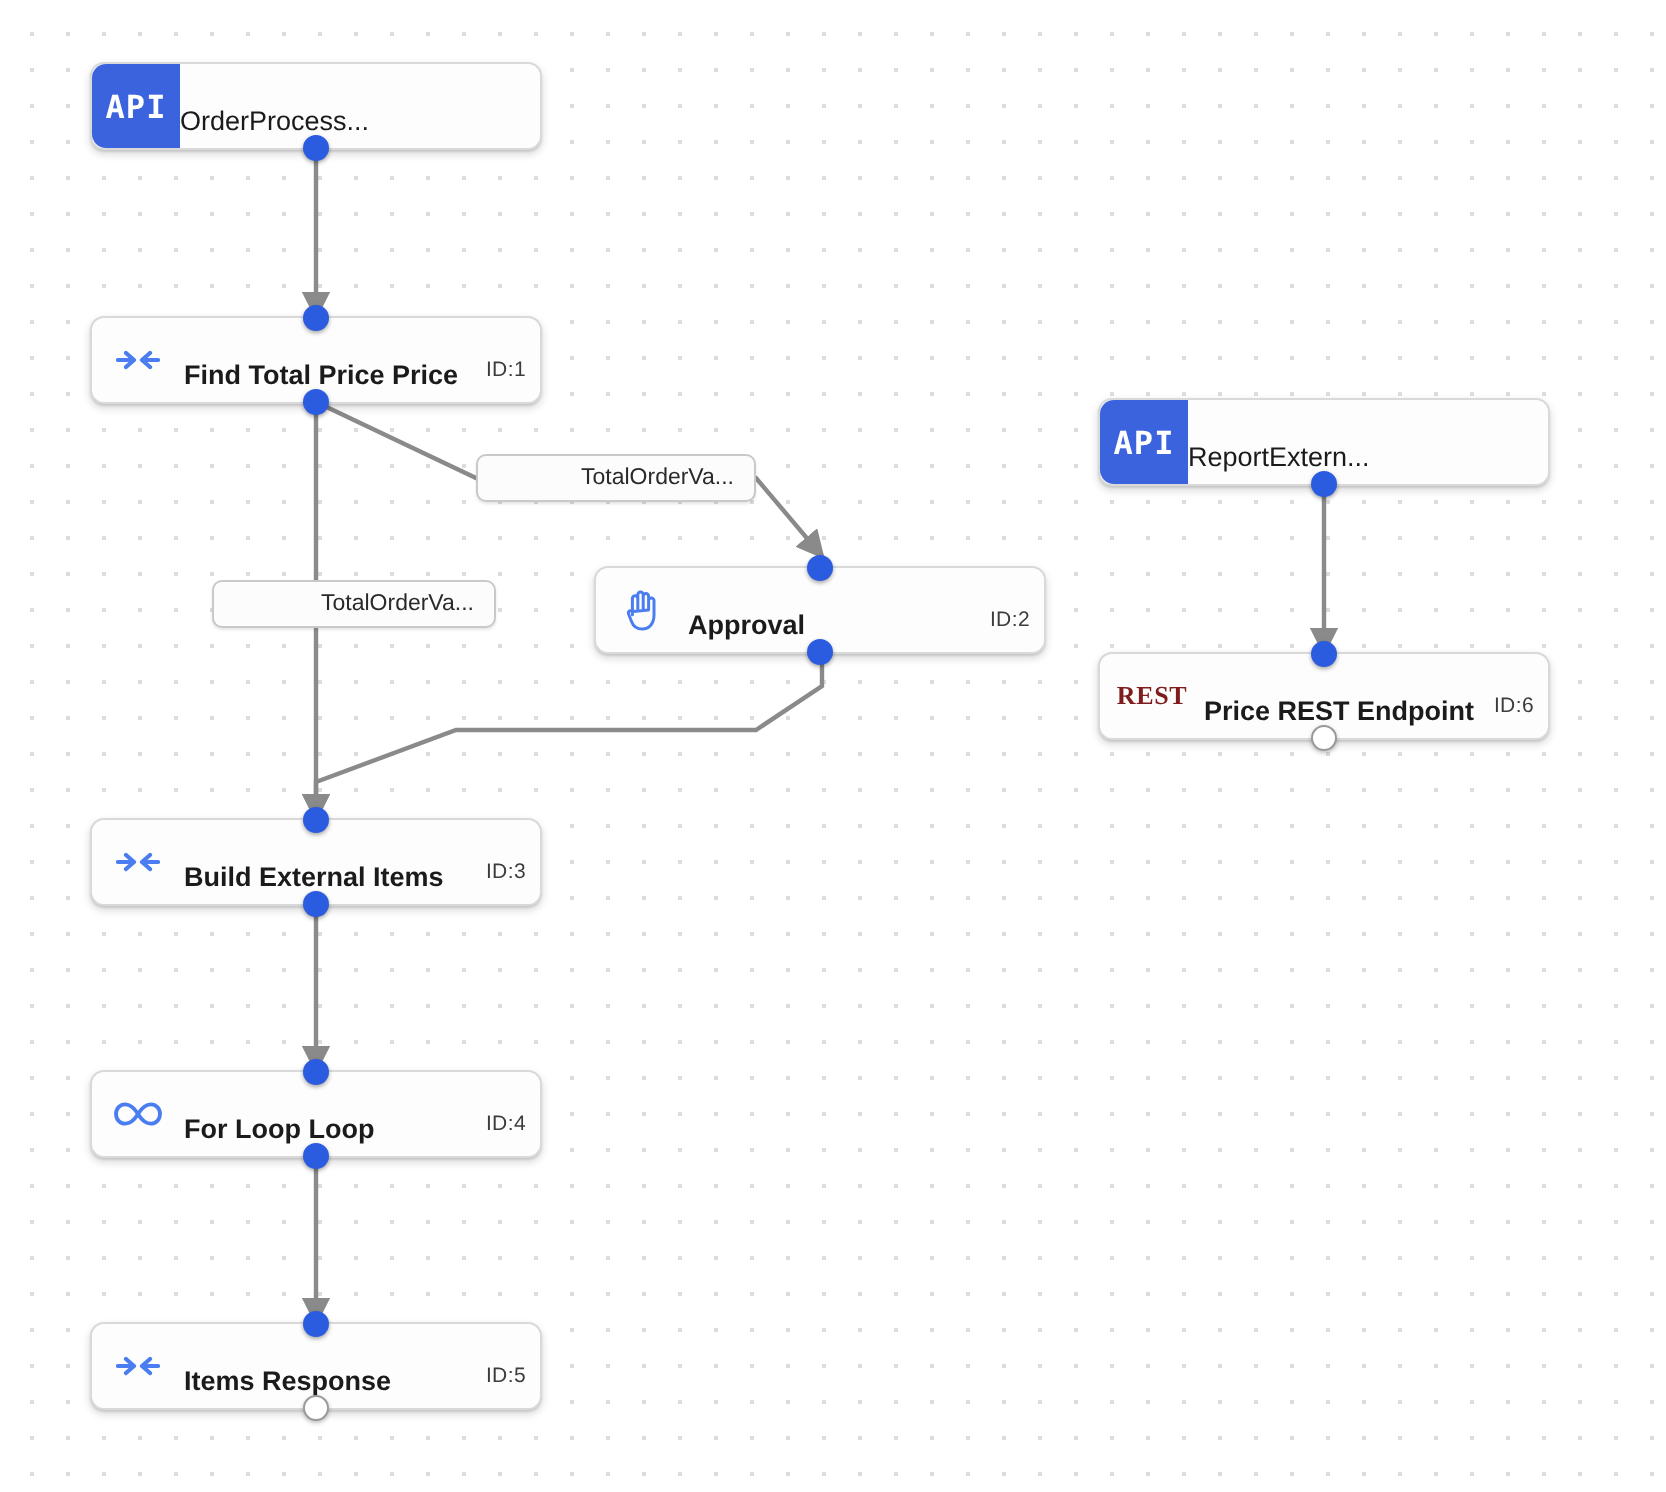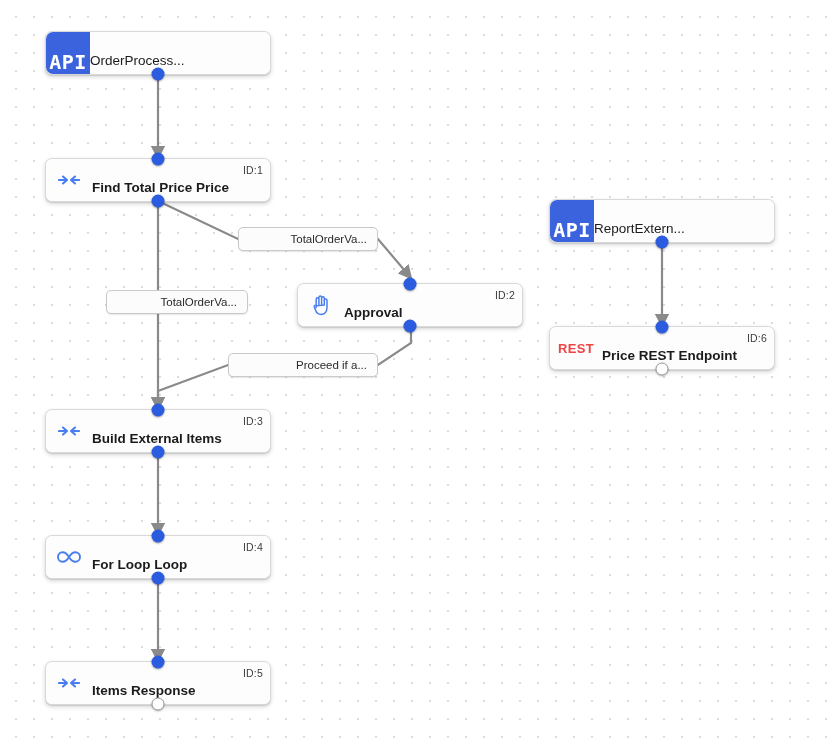--- a/index.html
+++ b/index.html
@@ -56,38 +56,38 @@
   }
 
   
   .badge-api {
     width: 44px;
     min-width: 44px;
     height: 100%;
     background: #3b63de;
     color: #ffffff;
     display: flex;
-    align-items: flex-end;
+    align-items: center;
     justify-content: center;
     font-family: "DejaVu Sans Mono", monospace;
     font-weight: 700;
-    font-size: 20px;
+    font-size: 16px;
     letter-spacing: 0.5px;
   }
 
   
   .badge-rest {
     width: 52px;
     min-width: 52px;
     height: 100%;
     display: flex;
     align-items: center;
     justify-content: center;
-    color: #ef4444;
-    font-family: Liberation Sans, sans-serif;
+    color: #7f1d1d;
+    font-family: Liberation Serif, serif;
     font-weight: 700;
     font-size: 13px;
     letter-spacing: 0.3px;
   }
 
   
   .icon-slot {
     width: 46px;
     min-width: 46px;
     height: 100%;
@@ -103,21 +103,21 @@
     font-weight: 700;
     color: #1b1b1b;
     white-space: nowrap;
     padding-right: 10px;
     margin-top: 15px;
   }
   .node-title.api-title { font-weight: 400; font-size: 13.5px; }
 
   .node-id {
     position: absolute;
-    top: 5px;
+    top: 20px;
     right: 7px;
     font-size: 10.5px;
     color: #3c3c3c;
     font-family: "Liberation Sans", sans-serif;
     letter-spacing: 0.2px;
   }
 
   
   .port {
     position: absolute;
@@ -185,23 +185,20 @@
   </svg>
 
   <div class="edge-label" style="left:238px; top:227px; width:140px;">
     <span>TotalOrderVa...</span>
   </div>
 
   <div class="edge-label" style="left:106px; top:290px; width:142px;">
     <span>TotalOrderVa...</span>
   </div>
 
-  <div class="edge-label" style="left:228px; top:353px; width:150px;">
-    <span>Proceed if a...</span>
-  </div>
 
   <div class="node" style="left:45px; top:31px; width:226px;">
     <div class="node-inner">
       <div class="badge-api">
         <span>API</span>
       </div>
       <div class="node-title api-title">OrderProcess...</div>
     </div>
     <div class="port filled bottom"></div>
   </div>

